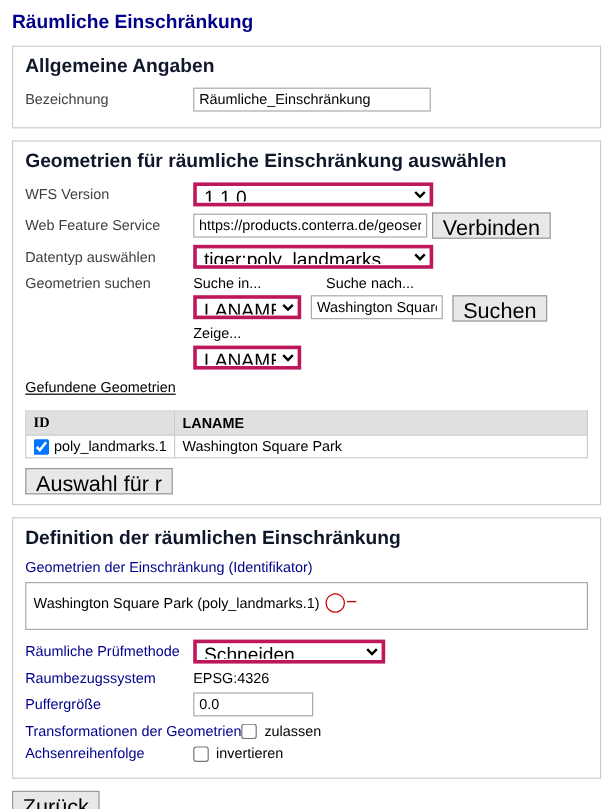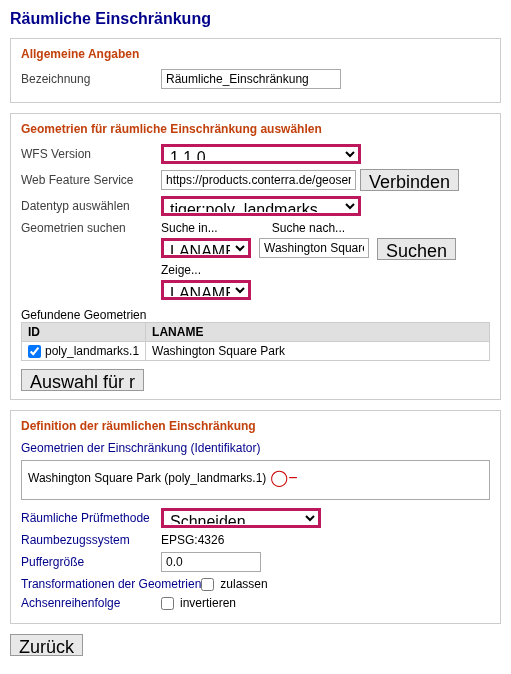--- a/index.html
+++ b/index.html
@@ -17,23 +17,23 @@
       font-weight: bold;
       color: #00008B;
       margin-bottom: 10px;
     }
     .section {
       border: 1px solid #ccc;
       margin-bottom: 10px;
       padding: 8px 10px;
     }
     .section-title {
-      font-size: 12px;
+      font-size: 16px;
       font-weight: bold;
-      color: #c2410c;
+      color: #0f172a;
       margin-bottom: 8px;
     }
     .form-row {
       display: flex;
       align-items: center;
       margin-bottom: 5px;
     }
     .form-label {
       min-width: 140px;
       color: #404040;
@@ -60,21 +60,21 @@
       border: 1px solid #999;
       background: #e8e8e8;
       cursor: pointer;
       height: 22px;
     }
 
     .wfs-url-input {
       width: 200px;
     }
     .bezeichnung-input {
-      width: 180px;
+      width: 198px;
     }
     .wfs-version-select {
       width: 200px;
     }
     .datatype-select {
       width: 200px;
     }
     .search-row {
       display: flex;
       align-items: flex-start;
@@ -101,41 +101,42 @@
     }
     .zeige-select {
       width: 90px;
     }
     .found-geometries {
       margin-top: 8px;
     }
     .found-geometries-title {
       font-size: 12px;
       color: #000;
-      margin-bottom: 0;
+      margin-bottom: 12px;
+      text-decoration: underline;
     }
     .geo-table {
       border: 1px solid #ccc;
       width: 100%;
       border-collapse: collapse;
     }
     .geo-table th {
       background: #e0e0e0;
       border: 1px solid #ccc;
       padding: 2px 6px;
       font-size: 12px;
       font-weight: bold;
       text-align: left;
     }
     .geo-table td {
       border: 1px solid #ccc;
       padding: 2px 6px;
       font-size: 12px;
     }
-    .geo-table .id-col { width: 120px; }
+    .geo-table .id-col { width: 120px; font-family: Liberation Serif, serif; }
     .checkbox-cell {
       display: flex;
       align-items: flex-end;
       gap: 4px;
     }
     .auswahl-btn {
       margin-top: 8px;
     }
     .constraint-box {
       border: 1px solid #aaa;

